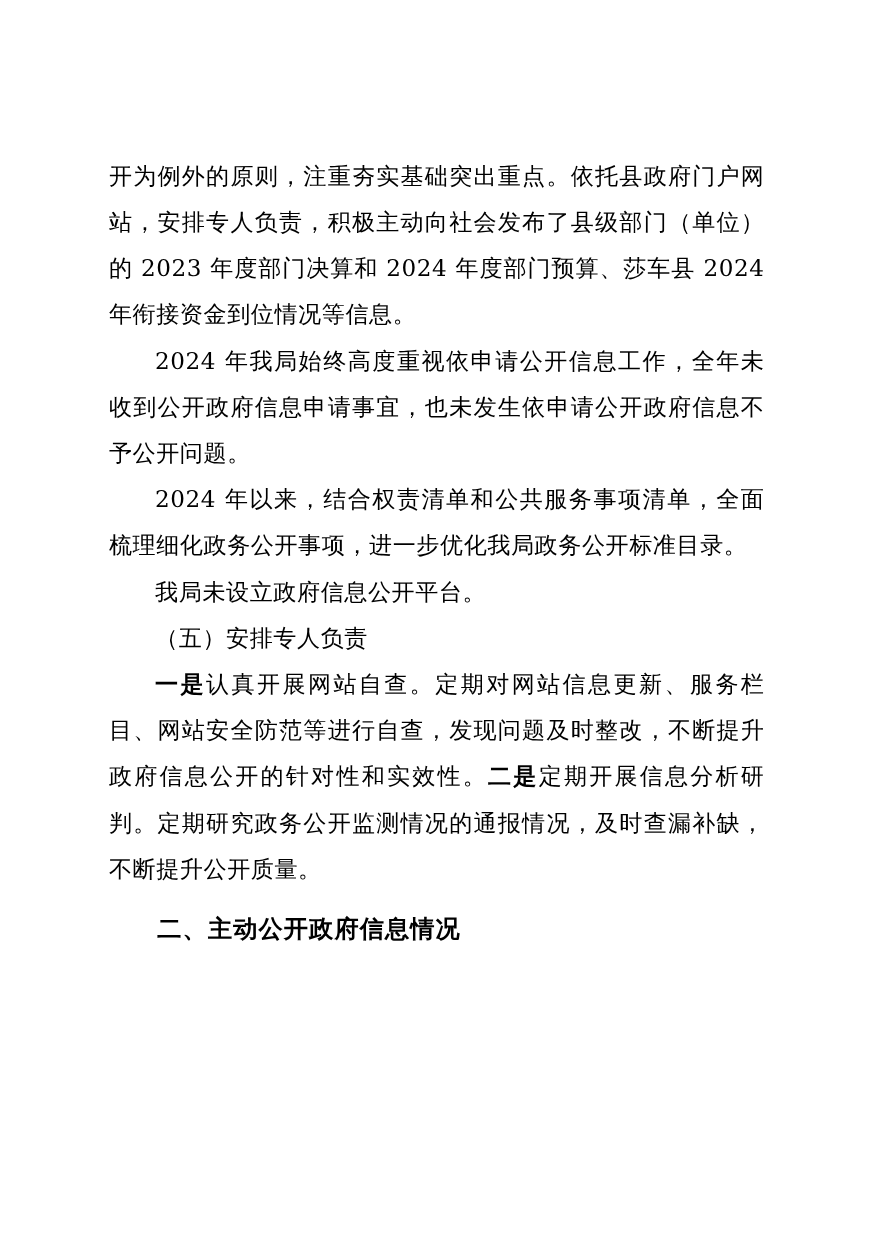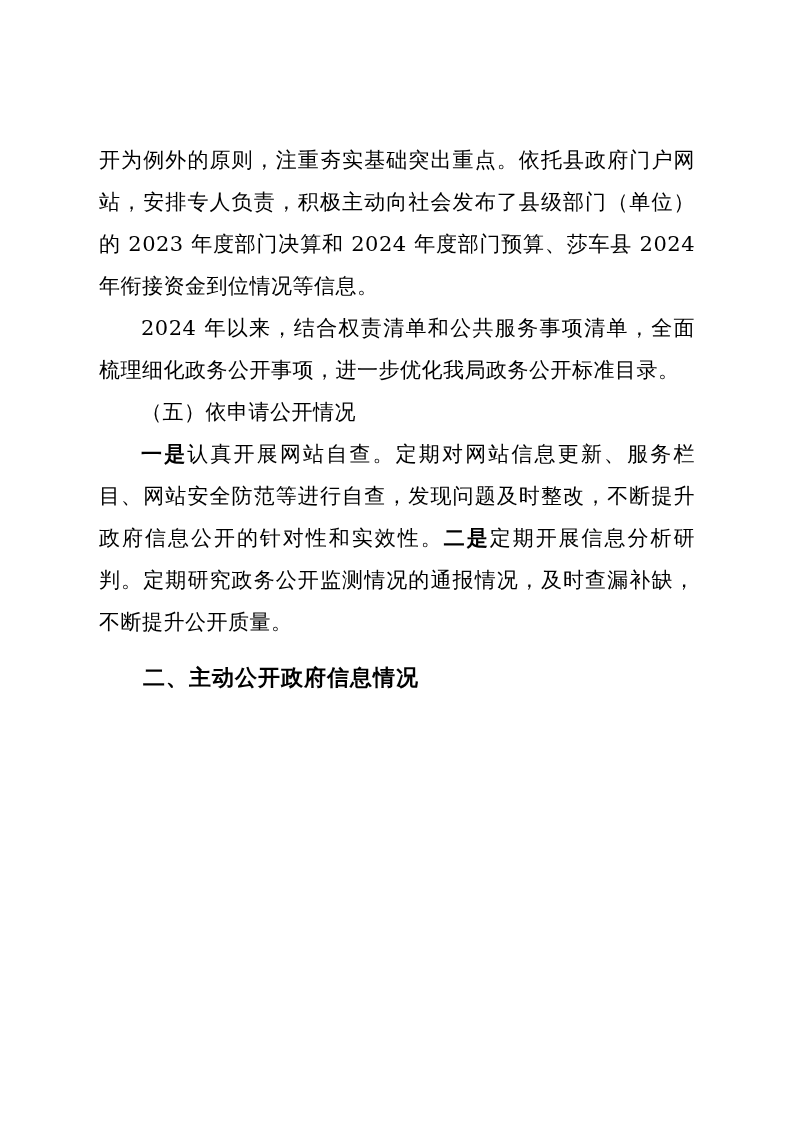--- a/index.html
+++ b/index.html
@@ -43,26 +43,28 @@
 </style>
 </head>
 <body>
 
 <div class="page">
   <div class="content">
 
     <p class="body no-indent">开为例外的原则，注重夯实基础突出重点。依托县政府门户网站，安排专人负责，积极主动向社会发布了县级部门（单位）的 2023 年度部门决算和 2024 年度部门预算、莎车县 2024 年衔接资金到位情况等信息。</p>
 
 
+    <p class="body">2024 年我局始终高度重视依申请公开信息工作，全年未收到公开政府信息申请事宜，也未发生依申请公开政府信息不予公开问题。</p>
 
 
     <p class="body">2024 年以来，结合权责清单和公共服务事项清单，全面梳理细化政务公开事项，进一步优化我局政务公开标准目录。</p>
 
 
+    <p class="body">我局未设立政府信息公开平台。</p>
 
-    <p class="subheading">（五）依申请公开情况</p>
+    <p class="subheading">（五）安排专人负责</p>
 
     <p class="body"><span class="bold-run">一是</span><span>认真开展网站自查。定期对网站信息更新、服务栏目、网站安全防范等进行自查，发现问题及时整改，不断提升政府信息公开的针对性和实效性。</span><span class="bold-run">二是</span><span>定期开展信息分析研判。定期研究政务公开监测情况的通报情况，及时查漏补缺，不断提升公开质量。</span></p>
 
     <h2 class="section-heading">二、主动公开政府信息情况</h2>
 
   </div>
 </div>
 
 </body></html>

